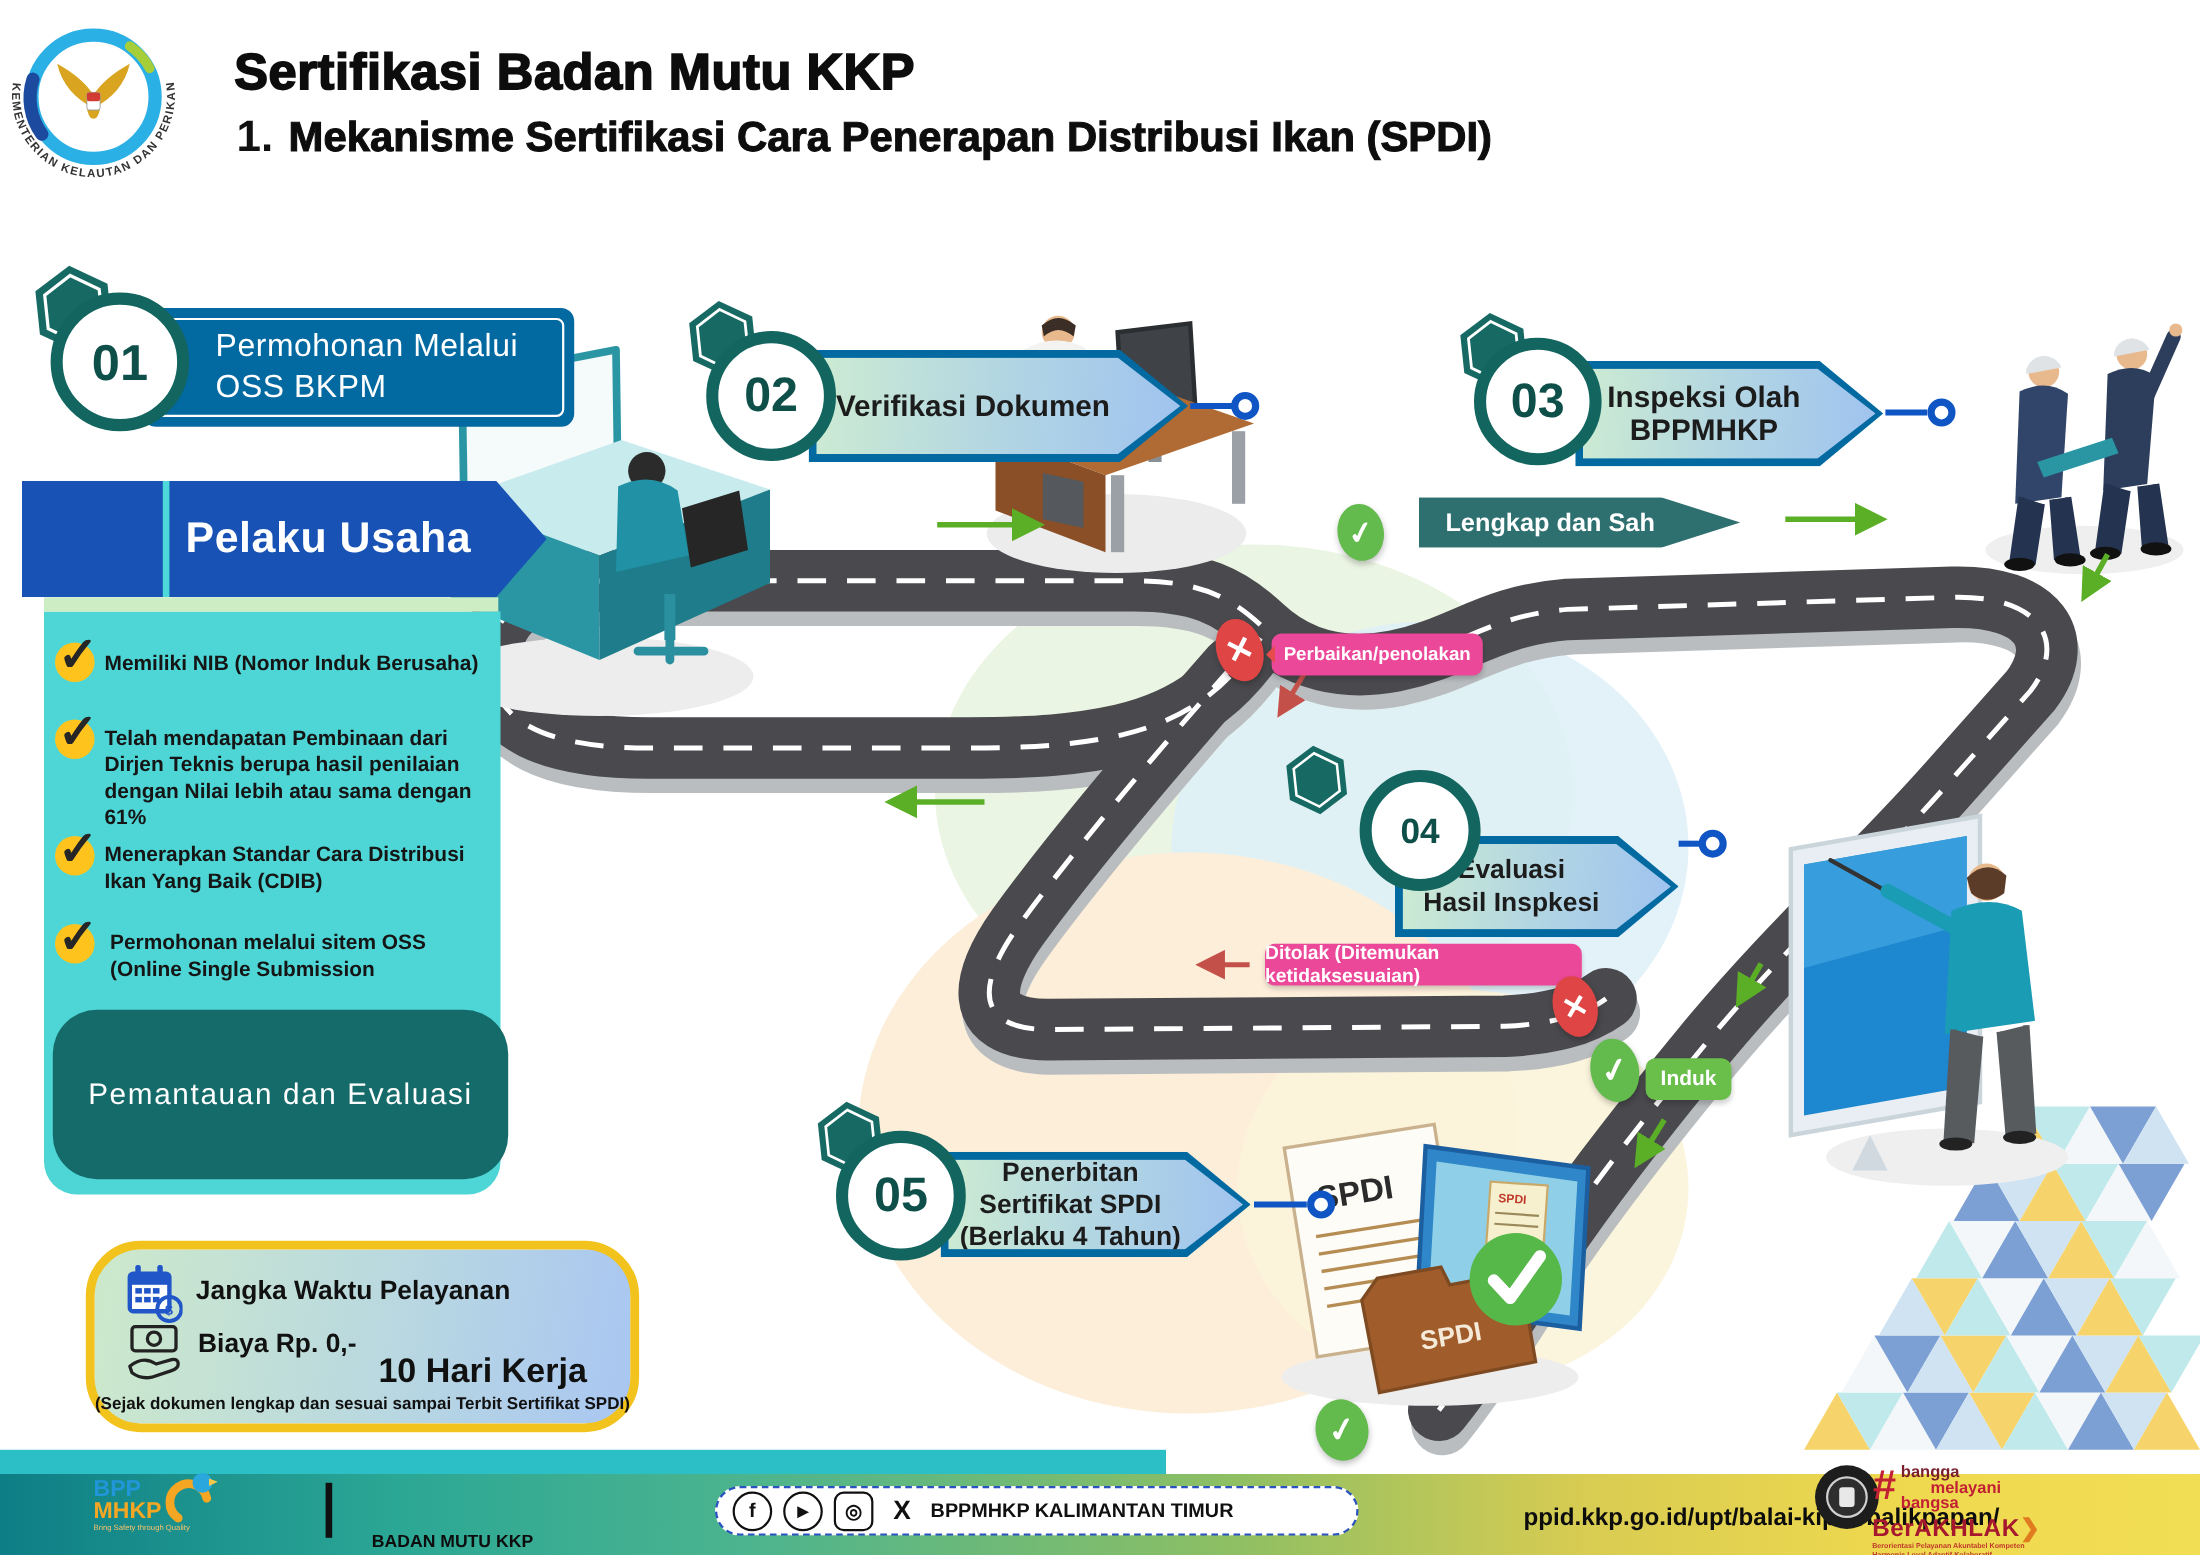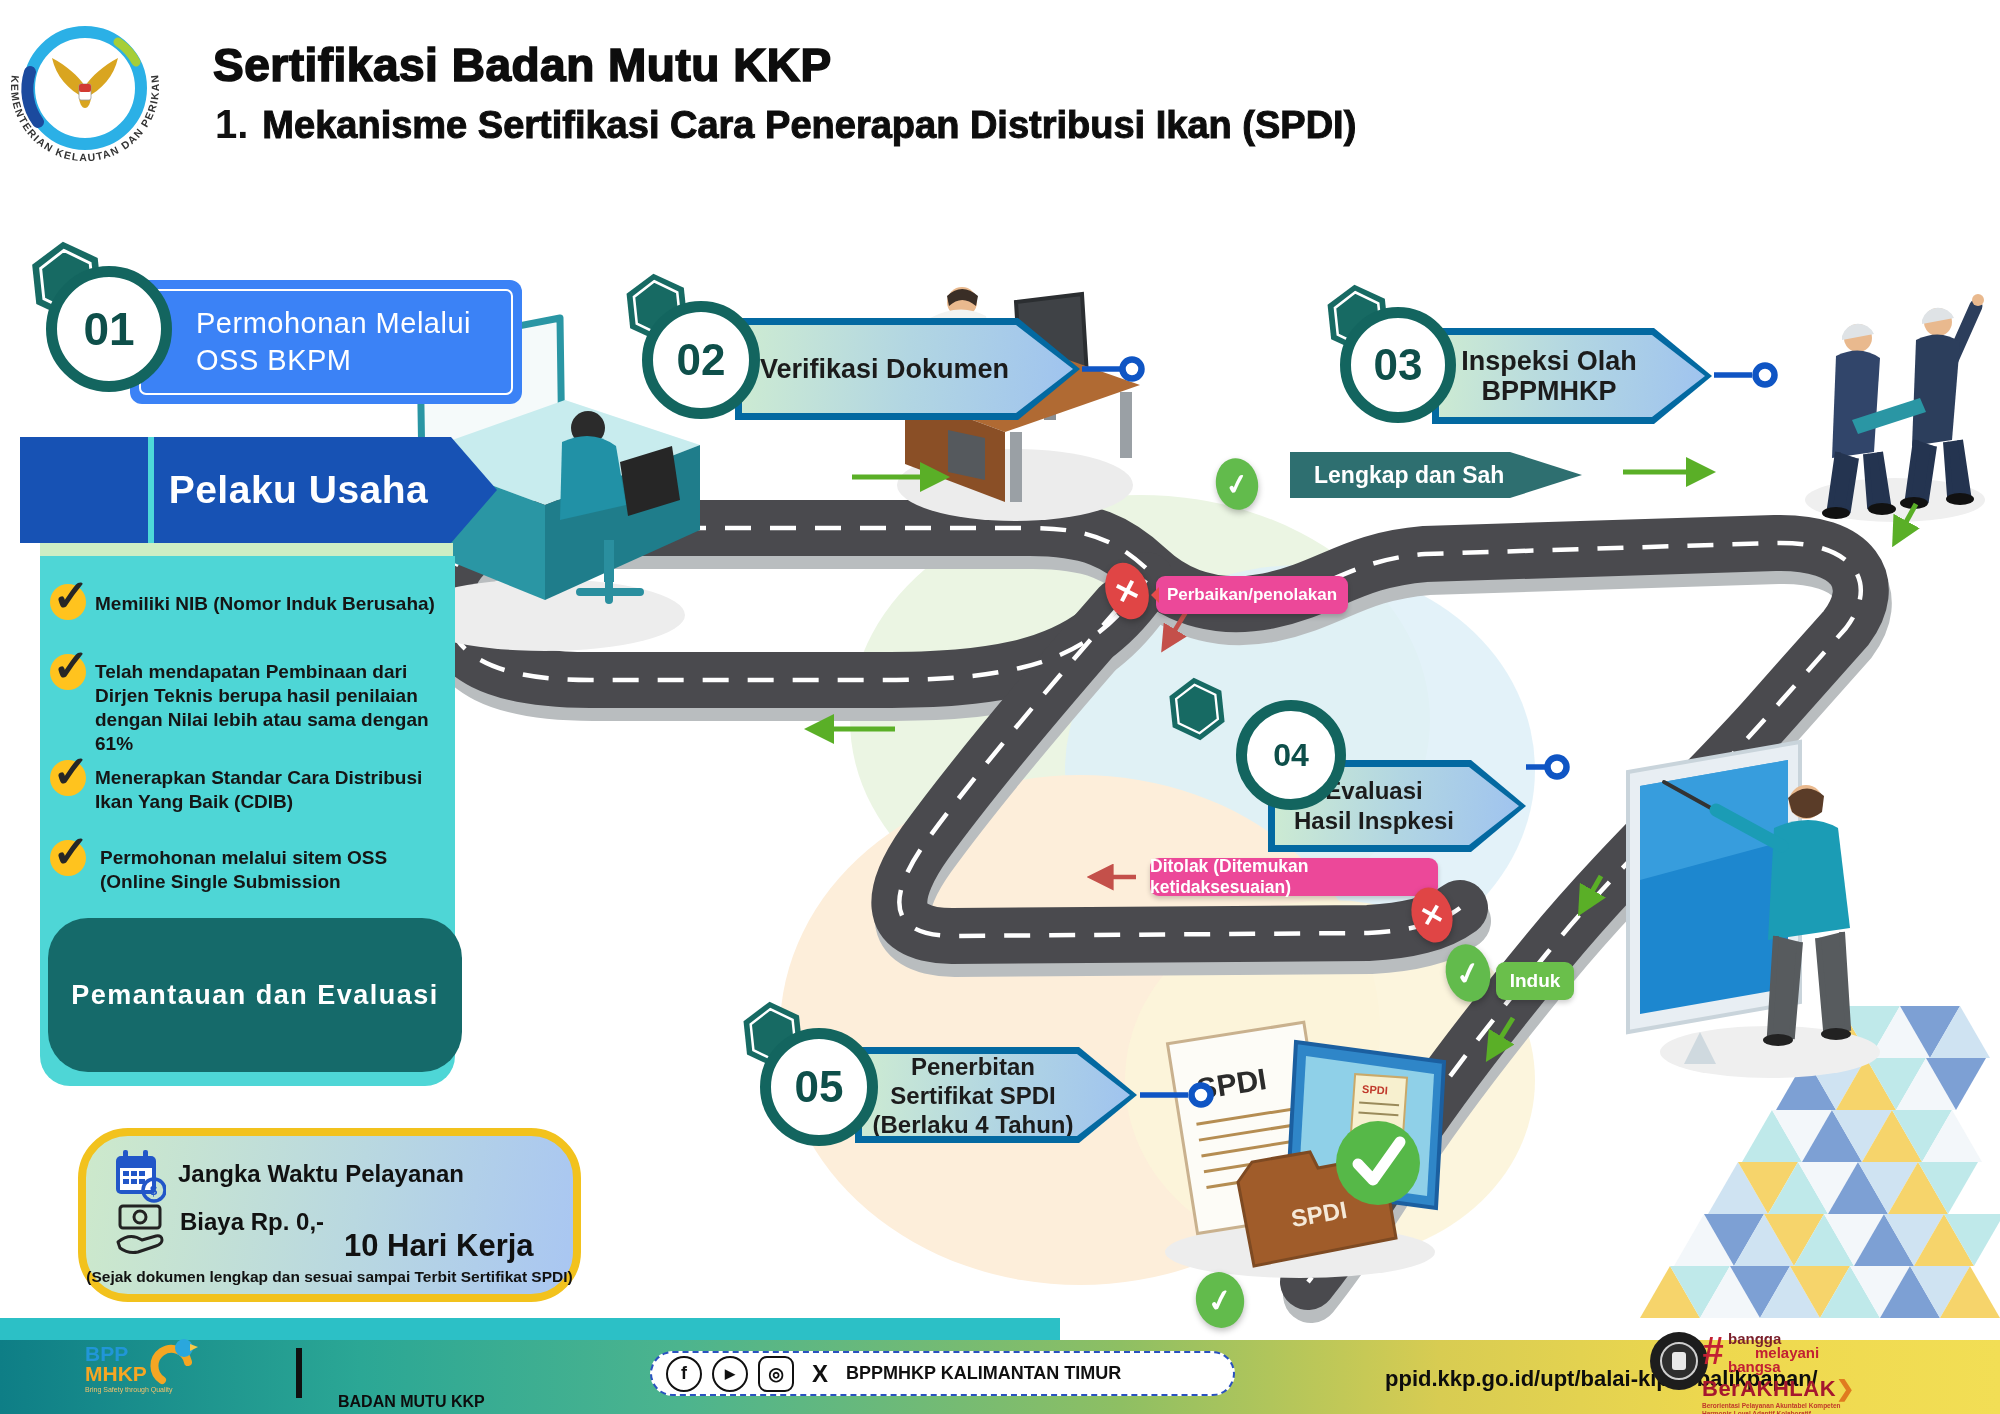--- a/index.html
+++ b/index.html
@@ -14,42 +14,42 @@
   .subtitle-row{left:215px;top:102px;display:flex;gap:14px;align-items:baseline;}
   .subtitle-num{font-size:40px;font-weight:bold;color:#111;}
   .subtitle{font-size:38px;font-weight:bold;color:#0d0d0d;-webkit-text-stroke:1px #0d0d0d;}
 
   
   .hexwrap{z-index:6;}
   .num-circle{z-index:7;background:#fff;border:11px solid #13655f;border-radius:50%;
       display:flex;align-items:center;justify-content:center;
       font-weight:bold;color:#0e4f4a;}
   
-  .box01{left:130px;top:280px;width:392px;height:124px;background:#3b82f6;border-radius:12px;z-index:5;}
+  .box01{left:130px;top:280px;width:392px;height:108px;background:#0369a1;border-radius:12px;z-index:5;}
   .box01-border{position:absolute;inset:9px;border:2.5px solid #fff;border-radius:7px;}
   .box01-text{position:absolute;left:66px;top:0;height:100%;display:flex;flex-direction:column;
       justify-content:center;color:#fff;font-size:29px;line-height:37px;letter-spacing:.5px;}
 
   
   .pelaku{left:20px;top:437px;width:477px;height:106px;background:#1752b4;z-index:5;
       clip-path:polygon(0 0,calc(100% - 46px) 0,100% 50%,calc(100% - 46px) 100%,0 100%);}
   .pelaku .cyanline{position:absolute;left:128px;top:0;width:6px;height:100%;background:#4dd9d9;}
   .pelaku .ptxt{position:absolute;left:140px;right:60px;top:0;height:100%;display:flex;
       align-items:center;justify-content:center;color:#fff;font-size:39px;font-weight:bold;letter-spacing:.5px;}
 
   
   .greenstrip{left:40px;top:543px;width:413px;height:13px;background:#cdeec4;z-index:4;}
   .reqbox{left:40px;top:556px;width:415px;height:530px;background:#4ed6d6;border-radius:0 0 30px 30px;z-index:3;}
   .chk{z-index:5;width:36px;height:36px;border-radius:50%;background:#ffc31e;display:flex;
        align-items:center;justify-content:center;}
   .chk span{font-size:44px;font-weight:bold;color:#262626;margin-top:-14px;margin-left:6px;}
   .req-text{z-index:5;width:352px;font-size:19px;font-weight:bold;color:#151515;line-height:24px;}
 
   .pemantauan{left:48px;top:918px;width:414px;height:154px;background:#156a6a;border-radius:40px;z-index:6;
-      display:flex;align-items:center;justify-content:center;color:#fff;font-size:27px;font-weight:bold;letter-spacing:1.5px;}
+      display:flex;align-items:center;justify-content:center;color:#fff;font-size:27px;font-weight:normal;letter-spacing:1.5px;}
 
   
   .jangka{left:78px;top:1128px;width:487px;height:158px;border:8px solid #f2c21d;border-radius:50px;
       background:linear-gradient(100deg,#cde9cb 0%,#b9d8e0 55%,#a9c6f2 100%);z-index:6;}
   .jk-title{position:absolute;left:92px;top:24px;font-size:24px;font-weight:bold;color:#111;}
   .jk-cost{position:absolute;left:94px;top:72px;font-size:24px;font-weight:bold;color:#111;}
   .jk-dur{position:absolute;left:258px;top:92px;font-size:31px;font-weight:bold;color:#111;}
   .jk-note{position:absolute;left:0;right:0;bottom:8px;text-align:center;font-size:15.5px;font-weight:bold;color:#111;}
 
   

